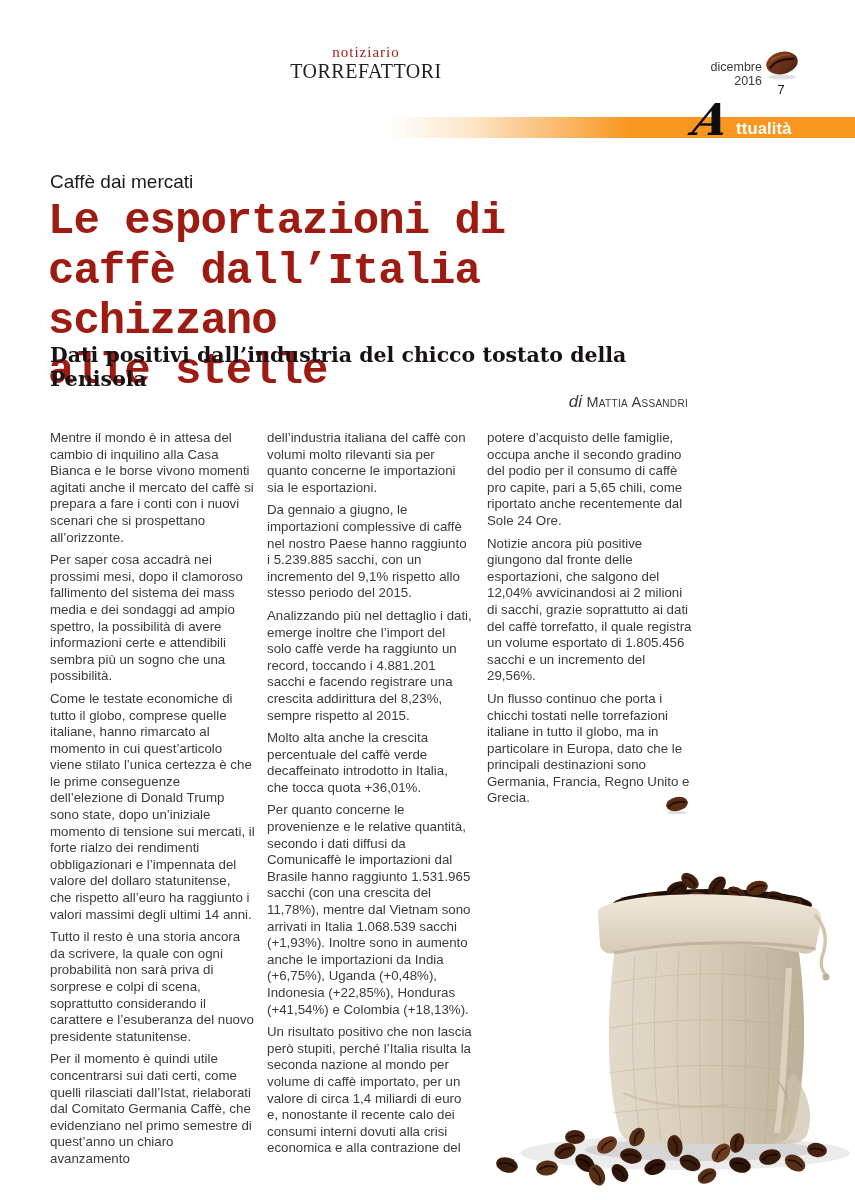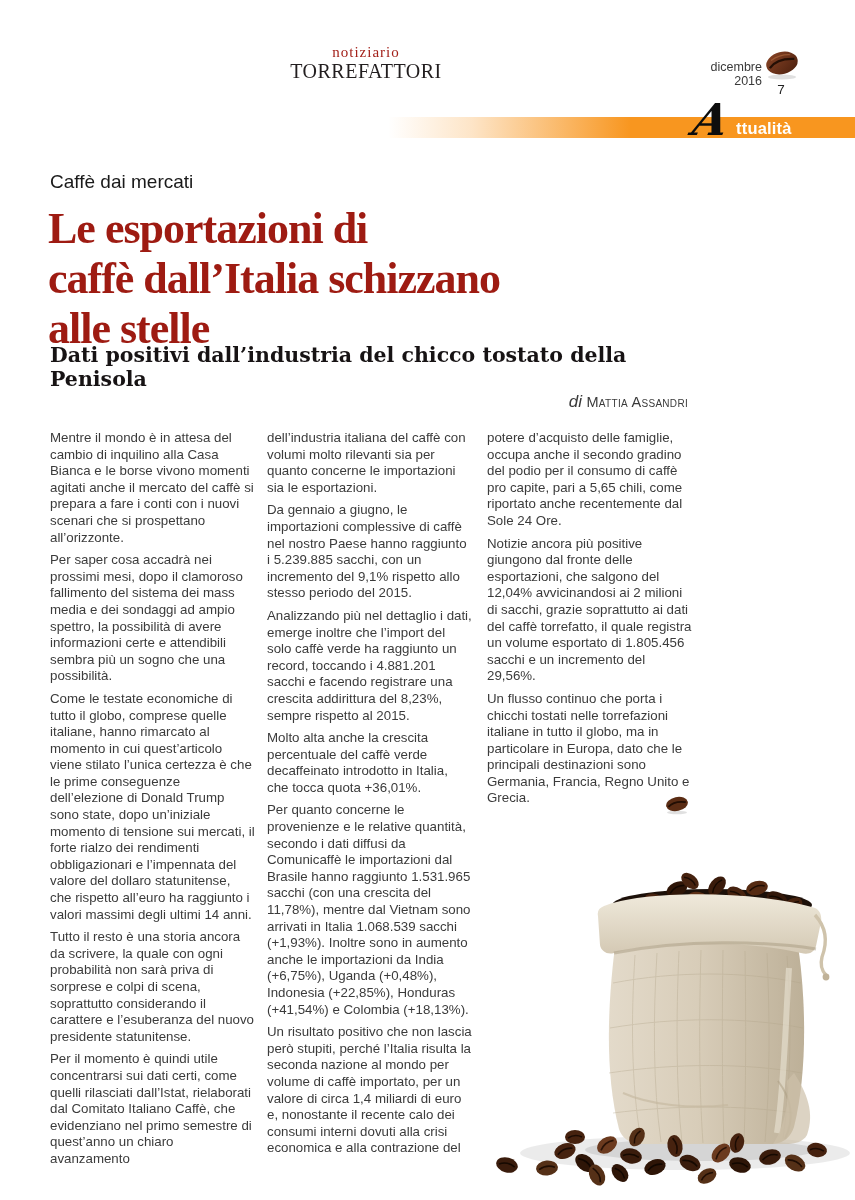--- a/index.html
+++ b/index.html
@@ -22,22 +22,22 @@
   .banner{position:absolute;left:388px;top:117px;width:467px;height:21px;
           background:linear-gradient(to right, rgba(248,150,32,0) 0%, rgba(248,150,32,.25) 18%, #F8961F 52%, #F8961F 100%);}
   .banner-initial{position:absolute;left:694px;top:98px;font-family:"DejaVu Serif",serif;
           font-style:italic;font-weight:bold;font-size:44px;line-height:44px;color:#0d0d0d;
           transform:skewX(-12deg);}
   .banner-rest{position:absolute;left:736px;top:119px;font-size:16.5px;font-weight:bold;
           color:#ffffff;letter-spacing:.2px;}
 
   
   .kicker{position:absolute;left:50px;top:171px;font-size:19px;color:#1a1a1a;}
-  .headline{position:absolute;left:48px;top:204px;width:680px;
-            font-family:Liberation Serif, serif;font-weight:bold;font-size:44px;line-height:50px;
+  .headline{position:absolute;left:48px;top:196px;width:680px;
+            font-family:Liberation Mono, monospace;font-weight:bold;font-size:44px;line-height:50px;
             letter-spacing:-1px;color:#9E1B12;}
   .subtitle{position:absolute;left:50px;top:343px;width:680px;
             font-family:"DejaVu Serif",serif;font-weight:bold;font-size:20.5px;color:#171314;}
   .byline{position:absolute;left:400px;top:392px;width:288px;text-align:right;color:#3a3a3a;}
   .byline .prefix{font-size:17px;font-style:italic;}
   .byline .name{font-size:14.5px;font-variant:small-caps;letter-spacing:.3px;}
 
   
   .col{position:absolute;top:430px;width:205px;font-size:13.3px;line-height:16.6px;
        color:#3b3b3b;text-align:left;}
@@ -91,21 +91,21 @@
   <div class="byline">
     <span class="prefix">di</span>
     <span class="name">Mattia Assandri</span>
   </div>
 
   <div class="col col-1">
     <p>Mentre il mondo è in attesa del cambio di inquilino alla Casa Bianca e le borse vivono momenti agitati anche il mercato del caffè si prepara a fare i conti con i nuovi scenari che si prospettano all’orizzonte.</p>
     <p>Per saper cosa accadrà nei prossimi mesi, dopo il clamoroso fallimento del sistema dei mass media e dei sondaggi ad ampio spettro, la possibilità di avere informazioni certe e attendibili sembra più un sogno che una possibilità.</p>
     <p>Come le testate economiche di tutto il globo, comprese quelle italiane, hanno rimarcato al momento in cui quest’articolo viene stilato l’unica certezza è che le prime conseguenze dell’elezione di Donald Trump sono state, dopo un’iniziale momento di tensione sui mercati, il forte rialzo dei rendimenti obbligazionari e l’impennata del valore del dollaro statunitense, che rispetto all’euro ha raggiunto i valori massimi degli ultimi 14 anni.</p>
     <p>Tutto il resto è una storia ancora da scrivere, la quale con ogni probabilità non sarà priva di sorprese e colpi di scena, soprattutto considerando il carattere e l’esuberanza del nuovo presidente statunitense.</p>
-    <p>Per il momento è quindi utile concentrarsi sui dati certi, come quelli rilasciati dall’Istat, rielaborati dal Comitato Italiano Caffè, che evidenziano nel primo semestre di quest’anno un chiaro avanzamento</p>
+    <p>Per il momento è quindi utile concentrarsi sui dati certi, come quelli rilasciati dall’Istat, rielaborati dal Comitato Germania Caffè, che evidenziano nel primo semestre di quest’anno un chiaro avanzamento</p>
   </div>
   <div class="col col-2">
     <p>dell’industria italiana del caffè con volumi molto rilevanti sia per quanto concerne le importazioni sia le esportazioni.</p>
     <p>Da gennaio a giugno, le importazioni complessive di caffè nel nostro Paese hanno raggiunto i 5.239.885 sacchi, con un incremento del 9,1% rispetto allo stesso periodo del 2015.</p>
     <p>Analizzando più nel dettaglio i dati, emerge inoltre che l’import del solo caffè verde ha raggiunto un record, toccando i 4.881.201 sacchi e facendo registrare una crescita addirittura del 8,23%, sempre rispetto al 2015.</p>
     <p>Molto alta anche la crescita percentuale del caffè verde decaffeinato introdotto in Italia, che tocca quota +36,01%.</p>
     <p>Per quanto concerne le provenienze e le relative quantità, secondo i dati diffusi da Comunicaffè le importazioni dal Brasile hanno raggiunto 1.531.965 sacchi (con una crescita del 11,78%), mentre dal Vietnam sono arrivati in Italia 1.068.539 sacchi (+1,93%). Inoltre sono in aumento anche le importazioni da India (+6,75%), Uganda (+0,48%), Indonesia (+22,85%), Honduras (+41,54%) e Colombia (+18,13%).</p>
     <p>Un risultato positivo che non lascia però stupiti, perché l’Italia risulta la seconda nazione al mondo per volume di caffè importato, per un valore di circa 1,4 miliardi di euro e, nonostante il recente calo dei consumi interni dovuti alla crisi economica e alla contrazione del</p>
   </div>
   <div class="col col-3">

